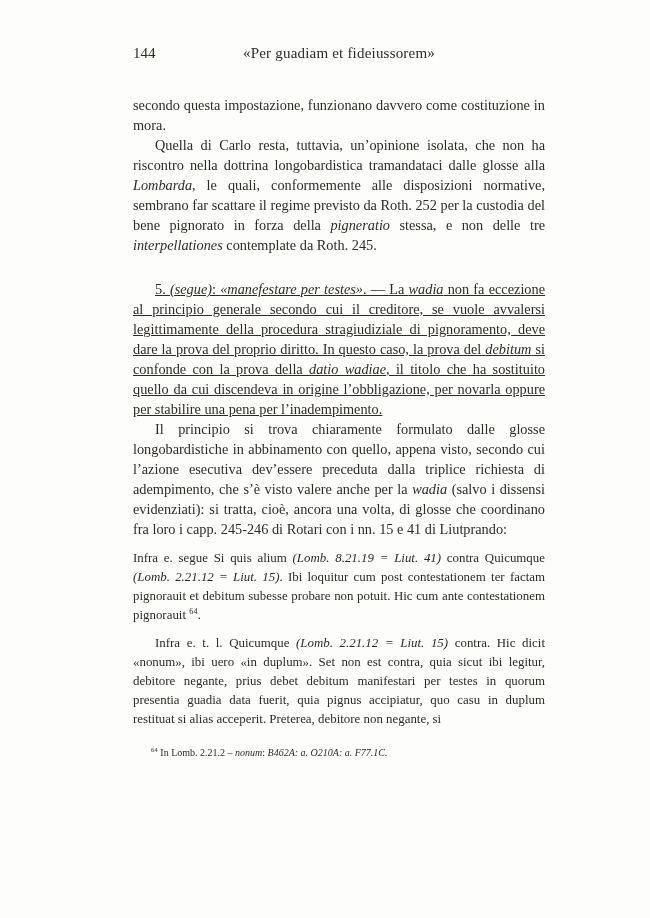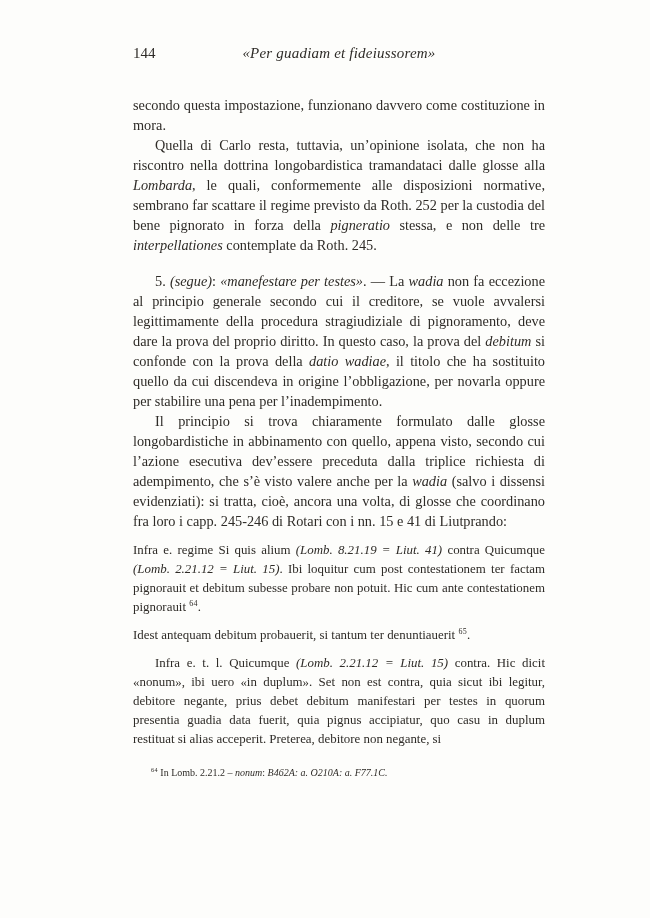--- a/index.html
+++ b/index.html
@@ -28,33 +28,32 @@
     margin-bottom: 30px;
     font-size: 15px;
   }
   .page-number {
     position: absolute;
     left: 0;
     top: 0;
   }
   .running-title {
     text-align: center;
-    font-style: italic;
     letter-spacing: 0.2px;
   }
   .blk {
     margin: 0;
     text-align: justify;
   }
   .blk.body {
     font-size: 14.3px;
     line-height: 20px;
   }
   .blk.indent { text-indent: 22px; }
-  .blk.gap { margin-top: 16px; }
+  .blk.gap { margin-top: 24px; text-decoration: underline; }
   .blk.quote {
     font-size: 12.9px;
     line-height: 19px;
     margin-bottom: 9px;
   }
   .quote-area { margin-top: 10px; }
   .footnotes { margin-top: 16px; }
   .blk.footnote {
     font-size: 10px;
     line-height: 16.5px;
@@ -76,22 +75,21 @@
     <div class="running-head">
       <span class="page-number">144</span>
       <div class="running-title">«Per guadiam et fideiussorem»</div>
     </div>
     <main>
         <p class="blk body"><span>secondo questa impostazione, funzionano davvero come costituzione in mora.</span></p>
         <p class="blk body indent"><span>Quella di Carlo resta, tuttavia, un’opinione isolata, che non ha riscontro nella dottrina longobardistica tramandataci dalle glosse alla </span><i>Lombarda</i><span>, le quali, conformemente alle disposizioni normative, sembrano far scattare il regime previsto da Roth. 252 per la custodia del bene pignorato in forza della </span><i>pigneratio</i><span> stessa, e non delle tre </span><i>interpellationes</i><span> contemplate da Roth. 245.</span></p>
         <p class="blk body indent gap"><span>5. </span><i>(segue)</i><span>: </span><i>«manefestare per testes»</i><span>. — La </span><i>wadia</i><span> non fa eccezione al principio generale secondo cui il creditore, se vuole avvalersi legittimamente della procedura stragiudiziale di pignoramento, deve dare la prova del proprio diritto. In questo caso, la prova del </span><i>debitum</i><span> si confonde con la prova della </span><i>datio wadiae</i><span>, il titolo che ha sostituito quello da cui discendeva in origine l’obbligazione, per novarla oppure per stabilire una pena per l’inadempimento.</span></p>
         <p class="blk body indent"><span>Il principio si trova chiaramente formulato dalle glosse longobardistiche in abbinamento con quello, appena visto, secondo cui l’azione esecutiva dev’essere preceduta dalla triplice richiesta di adempimento, che s’è visto valere anche per la </span><i>wadia</i><span> (salvo i dissensi evidenziati): si tratta, cioè, ancora una volta, di glosse che coordinano fra loro i capp. 245-246 di Rotari con i nn. 15 e 41 di Liutprando:</span></p>
         <section class="quote-area">
-          <p class="blk quote"><span>Infra e. regime Si quis alium </span><i>(Lomb. 8.21.19 = Liut. 41)</i><span> contra Quicumque </span><i>(Lomb. 2.21.12 = Liut. 15)</i><span>. Ibi loquitur cum post contestationem ter factam pignorauit et debitum subesse probare non potuit. Hic cum ante contestationem pignorauit </span><sup>64</sup><span>.</span></p>
-          <p class="blk quote"><span>Idest antequam debitum probauerit, si tantum ter denuntiauerit </span><sup>65</sup><span>.</span></p>
+          <p class="blk quote"><span>Infra e. segue Si quis alium </span><i>(Lomb. 8.21.19 = Liut. 41)</i><span> contra Quicumque </span><i>(Lomb. 2.21.12 = Liut. 15)</i><span>. Ibi loquitur cum post contestationem ter factam pignorauit et debitum subesse probare non potuit. Hic cum ante contestationem pignorauit </span><sup>64</sup><span>.</span></p>
           <p class="blk quote indent"><span>Infra e. t. l. Quicumque </span><i>(Lomb. 2.21.12 = Liut. 15)</i><span> contra. Hic dicit «nonum», ibi uero «in duplum». Set non est contra, quia sicut ibi legitur, debitore negante, prius debet debitum manifestari per testes in quorum presentia guadia data fuerit, quia pignus accipiatur, quo casu in duplum restituat si alias acceperit. Preterea, debitore non negante, si</span></p>
         </section>
         <section class="footnotes">
           <p class="blk footnote"><sup>64</sup><span> In Lomb. 2.21.2 – </span><i>nonum</i><span>: </span><i>B462A: a. O210A: a. F77.1C.</i></p>
         </section>
       </main>
   </div>
 </div>
 
 </body></html>

